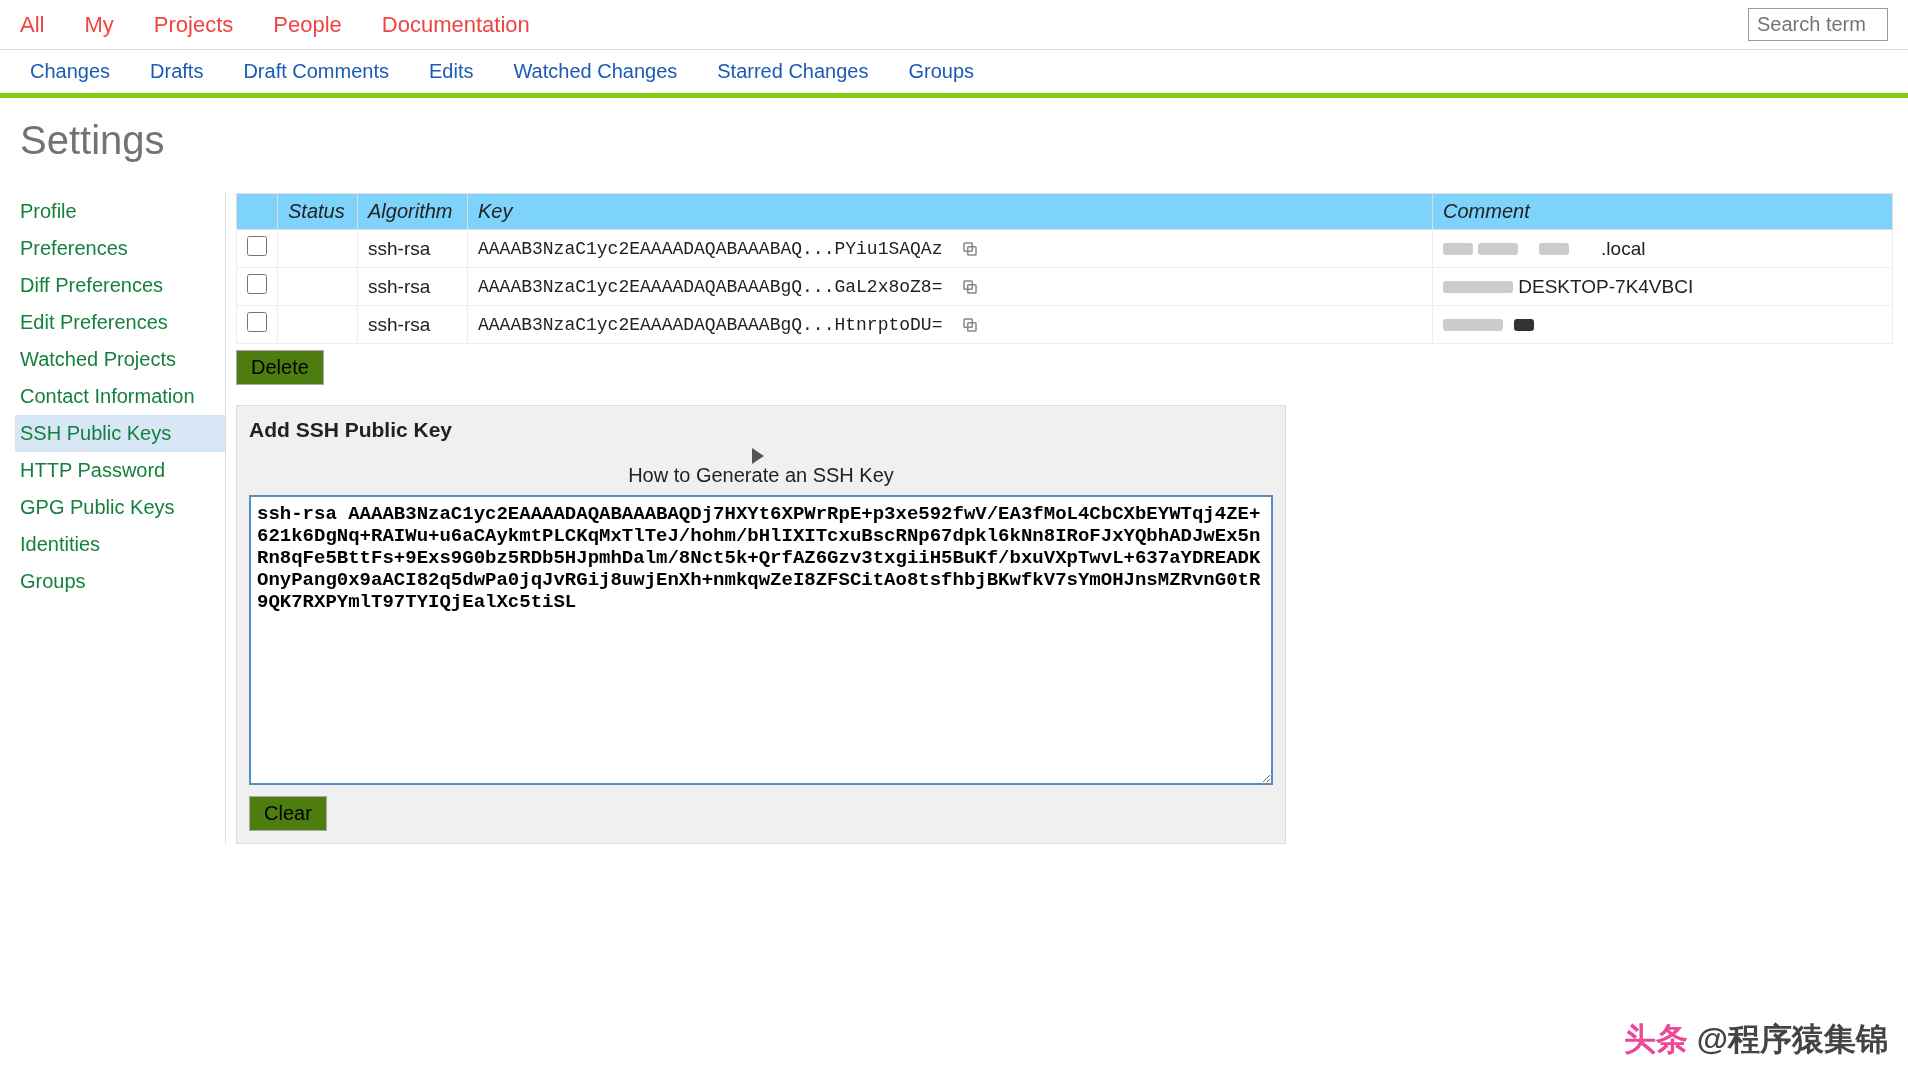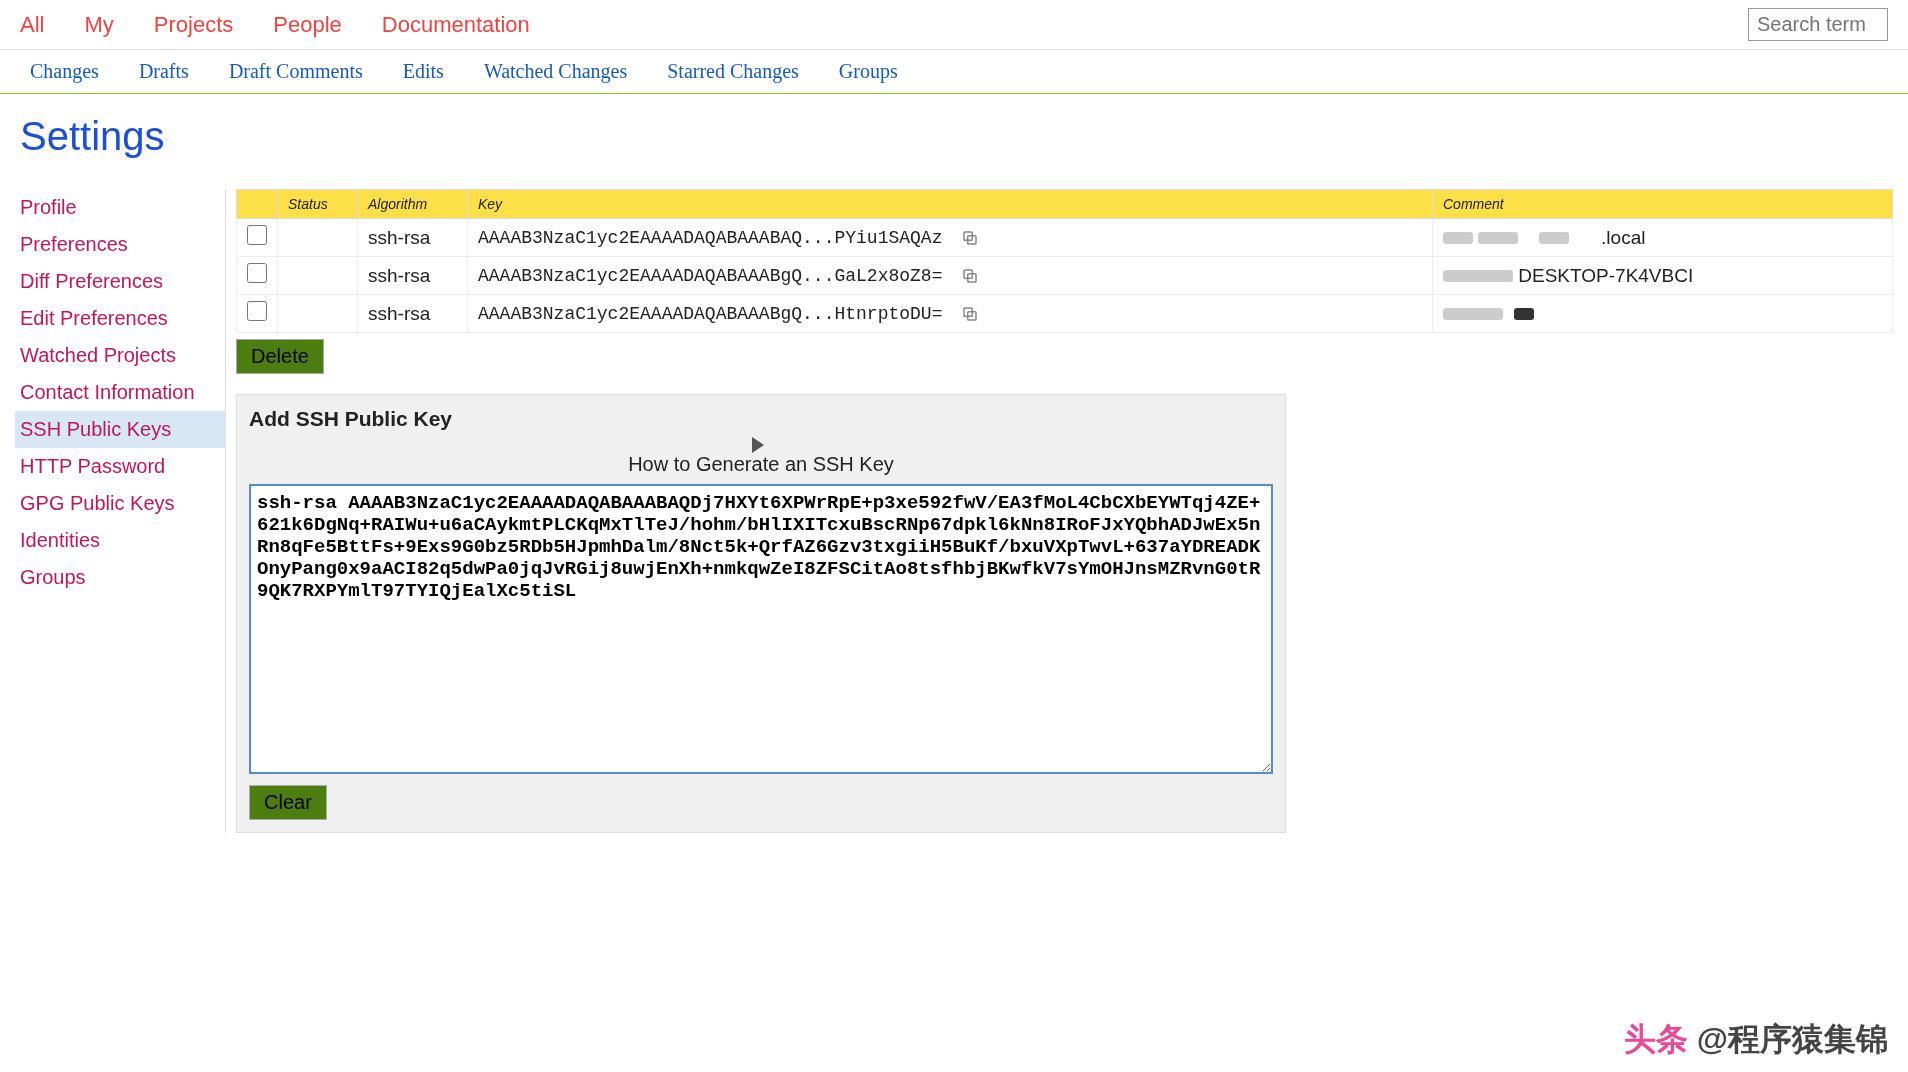--- a/index.html
+++ b/index.html
@@ -3,35 +3,35 @@
   <meta charset="utf-8">
   <style>
     * { box-sizing: border-box; margin: 0; padding: 0; }
     body { font-family: Arial, Helvetica, sans-serif; font-size: 18px; color: #222; background: #fff; }
     
     .top-nav { display: flex; align-items: center; padding: 8px 20px; border-bottom: 1px solid #ddd; }
     .top-nav-item { margin-right: 40px; color: #ef4444; font-size: 22px; cursor: pointer; }
     .search-box { margin-left: auto; }
     .search-box input { font-size: 20px; padding: 4px 8px; border: 1px solid #999; width: 140px; color: #b91c1c; }
     
-    .sub-nav { display: flex; padding: 10px 30px; border-bottom: 1px solid #84cc16; font-family: Liberation Serif, serif; }
+    .sub-nav { display: flex; padding: 10px 30px; border-bottom: 5px solid #84cc16; }
     .sub-nav-item { margin-right: 40px; color: #1a5cb3; font-size: 20px; cursor: pointer; }
     
-    .page-title { font-size: 40px; font-weight: normal; padding: 20px 20px 30px; color: #1d4ed8; }
+    .page-title { font-size: 40px; font-weight: normal; padding: 20px 20px 30px; color: #737373; }
     
     .content { display: flex; padding: 0 15px; }
     
     .sidebar { width: 210px; flex-shrink: 0; }
-    .sidebar-item { padding: 7px 5px; color: #be185d; font-size: 20px; cursor: pointer; white-space: nowrap; }
+    .sidebar-item { padding: 7px 5px; color: #15803d; font-size: 20px; cursor: pointer; white-space: nowrap; }
     .sidebar-item.active { background: #d7e7f5; }
     
     .main { flex: 1; border-left: 1px solid #ddd; padding-left: 10px; min-width: 0; }
     
     .key-table { width: 100%; border-collapse: collapse; }
-    .key-table th { text-align: left; font-style: italic; font-weight: normal; padding: 6px 10px; background: #fde047; border: 1px solid #ddd; font-size: 14px; }
+    .key-table th { text-align: left; font-style: italic; font-weight: normal; padding: 6px 10px; background: #7dd3fc; border: 1px solid #ddd; font-size: 20px; }
     .key-table td { padding: 6px 10px; border: 1px solid #eee; font-size: 19px; vertical-align: middle; }
     .key-table .chk-col { width: 40px; text-align: center; }
     .key-table .status-col { width: 80px; }
     .key-table .algo-col { width: 110px; }
     .key-table .key-col { font-family: 'Courier New', monospace; font-size: 18px; white-space: nowrap; }
     .key-table .comment-col { width: 460px; }
     .key-table input[type=checkbox] { width: 20px; height: 20px; }
     
     .copy-icon { display: inline-block; width: 18px; height: 18px; margin-left: 8px; vertical-align: middle; cursor: pointer; }
     

